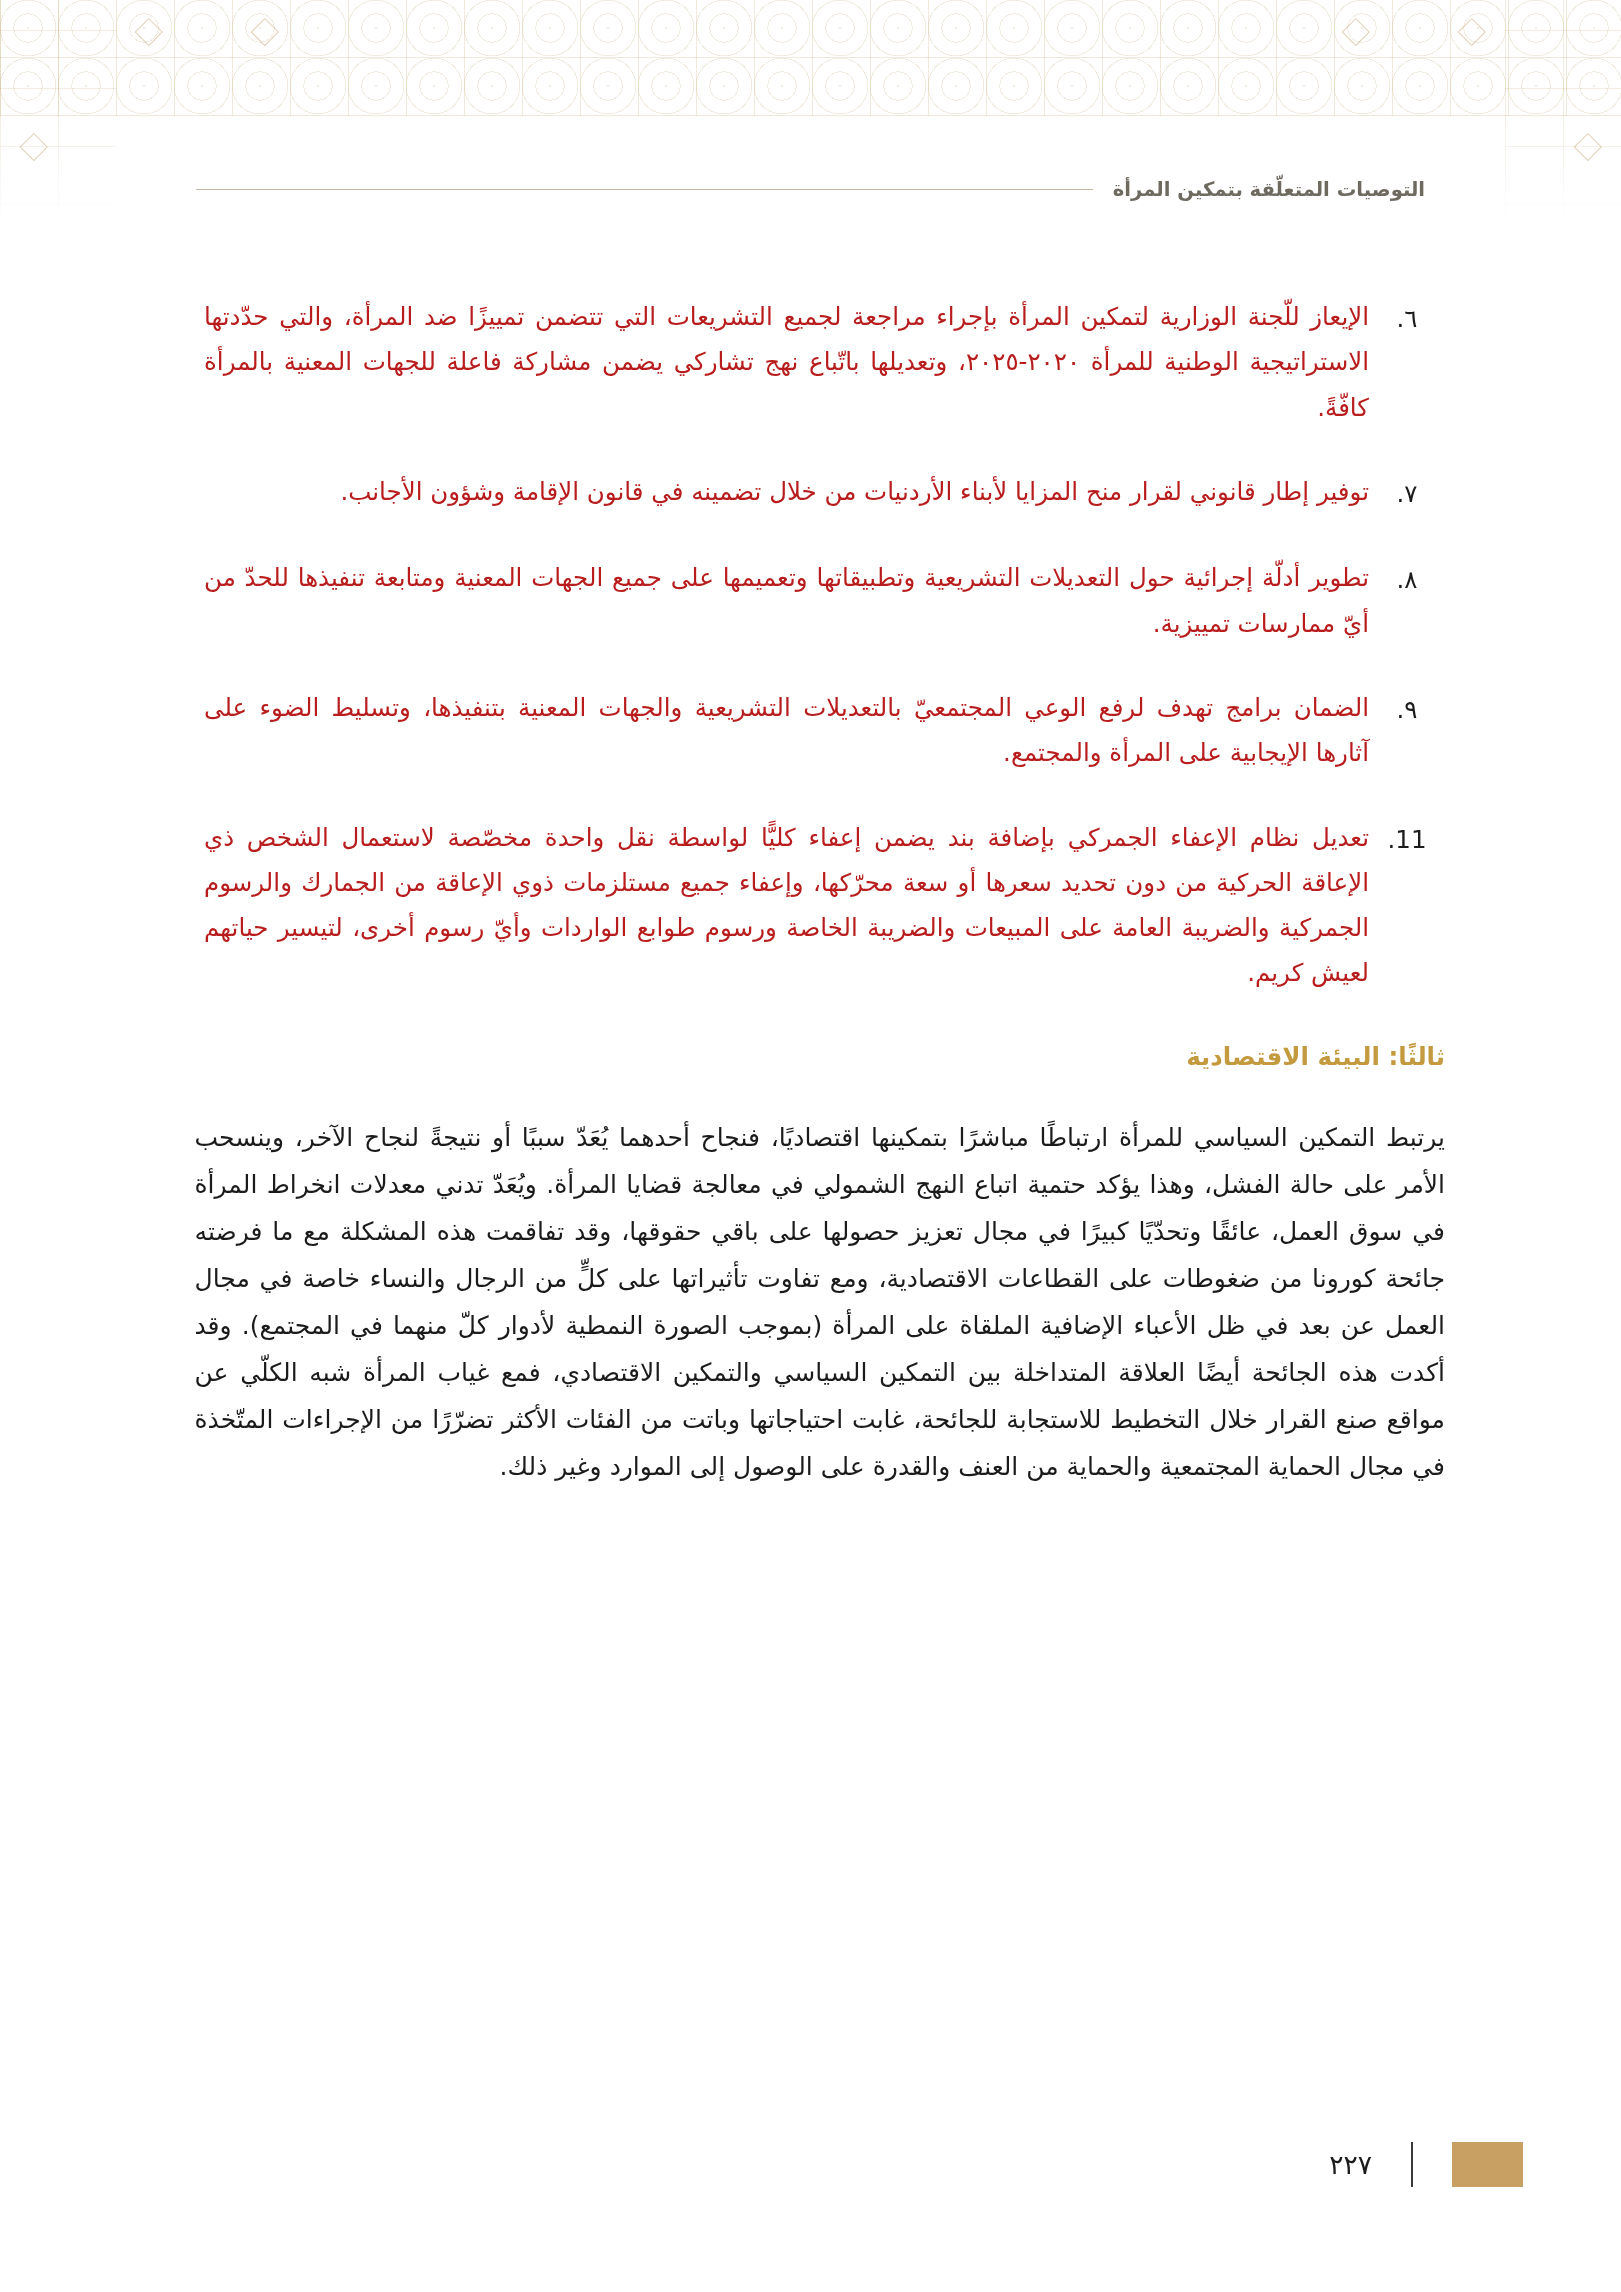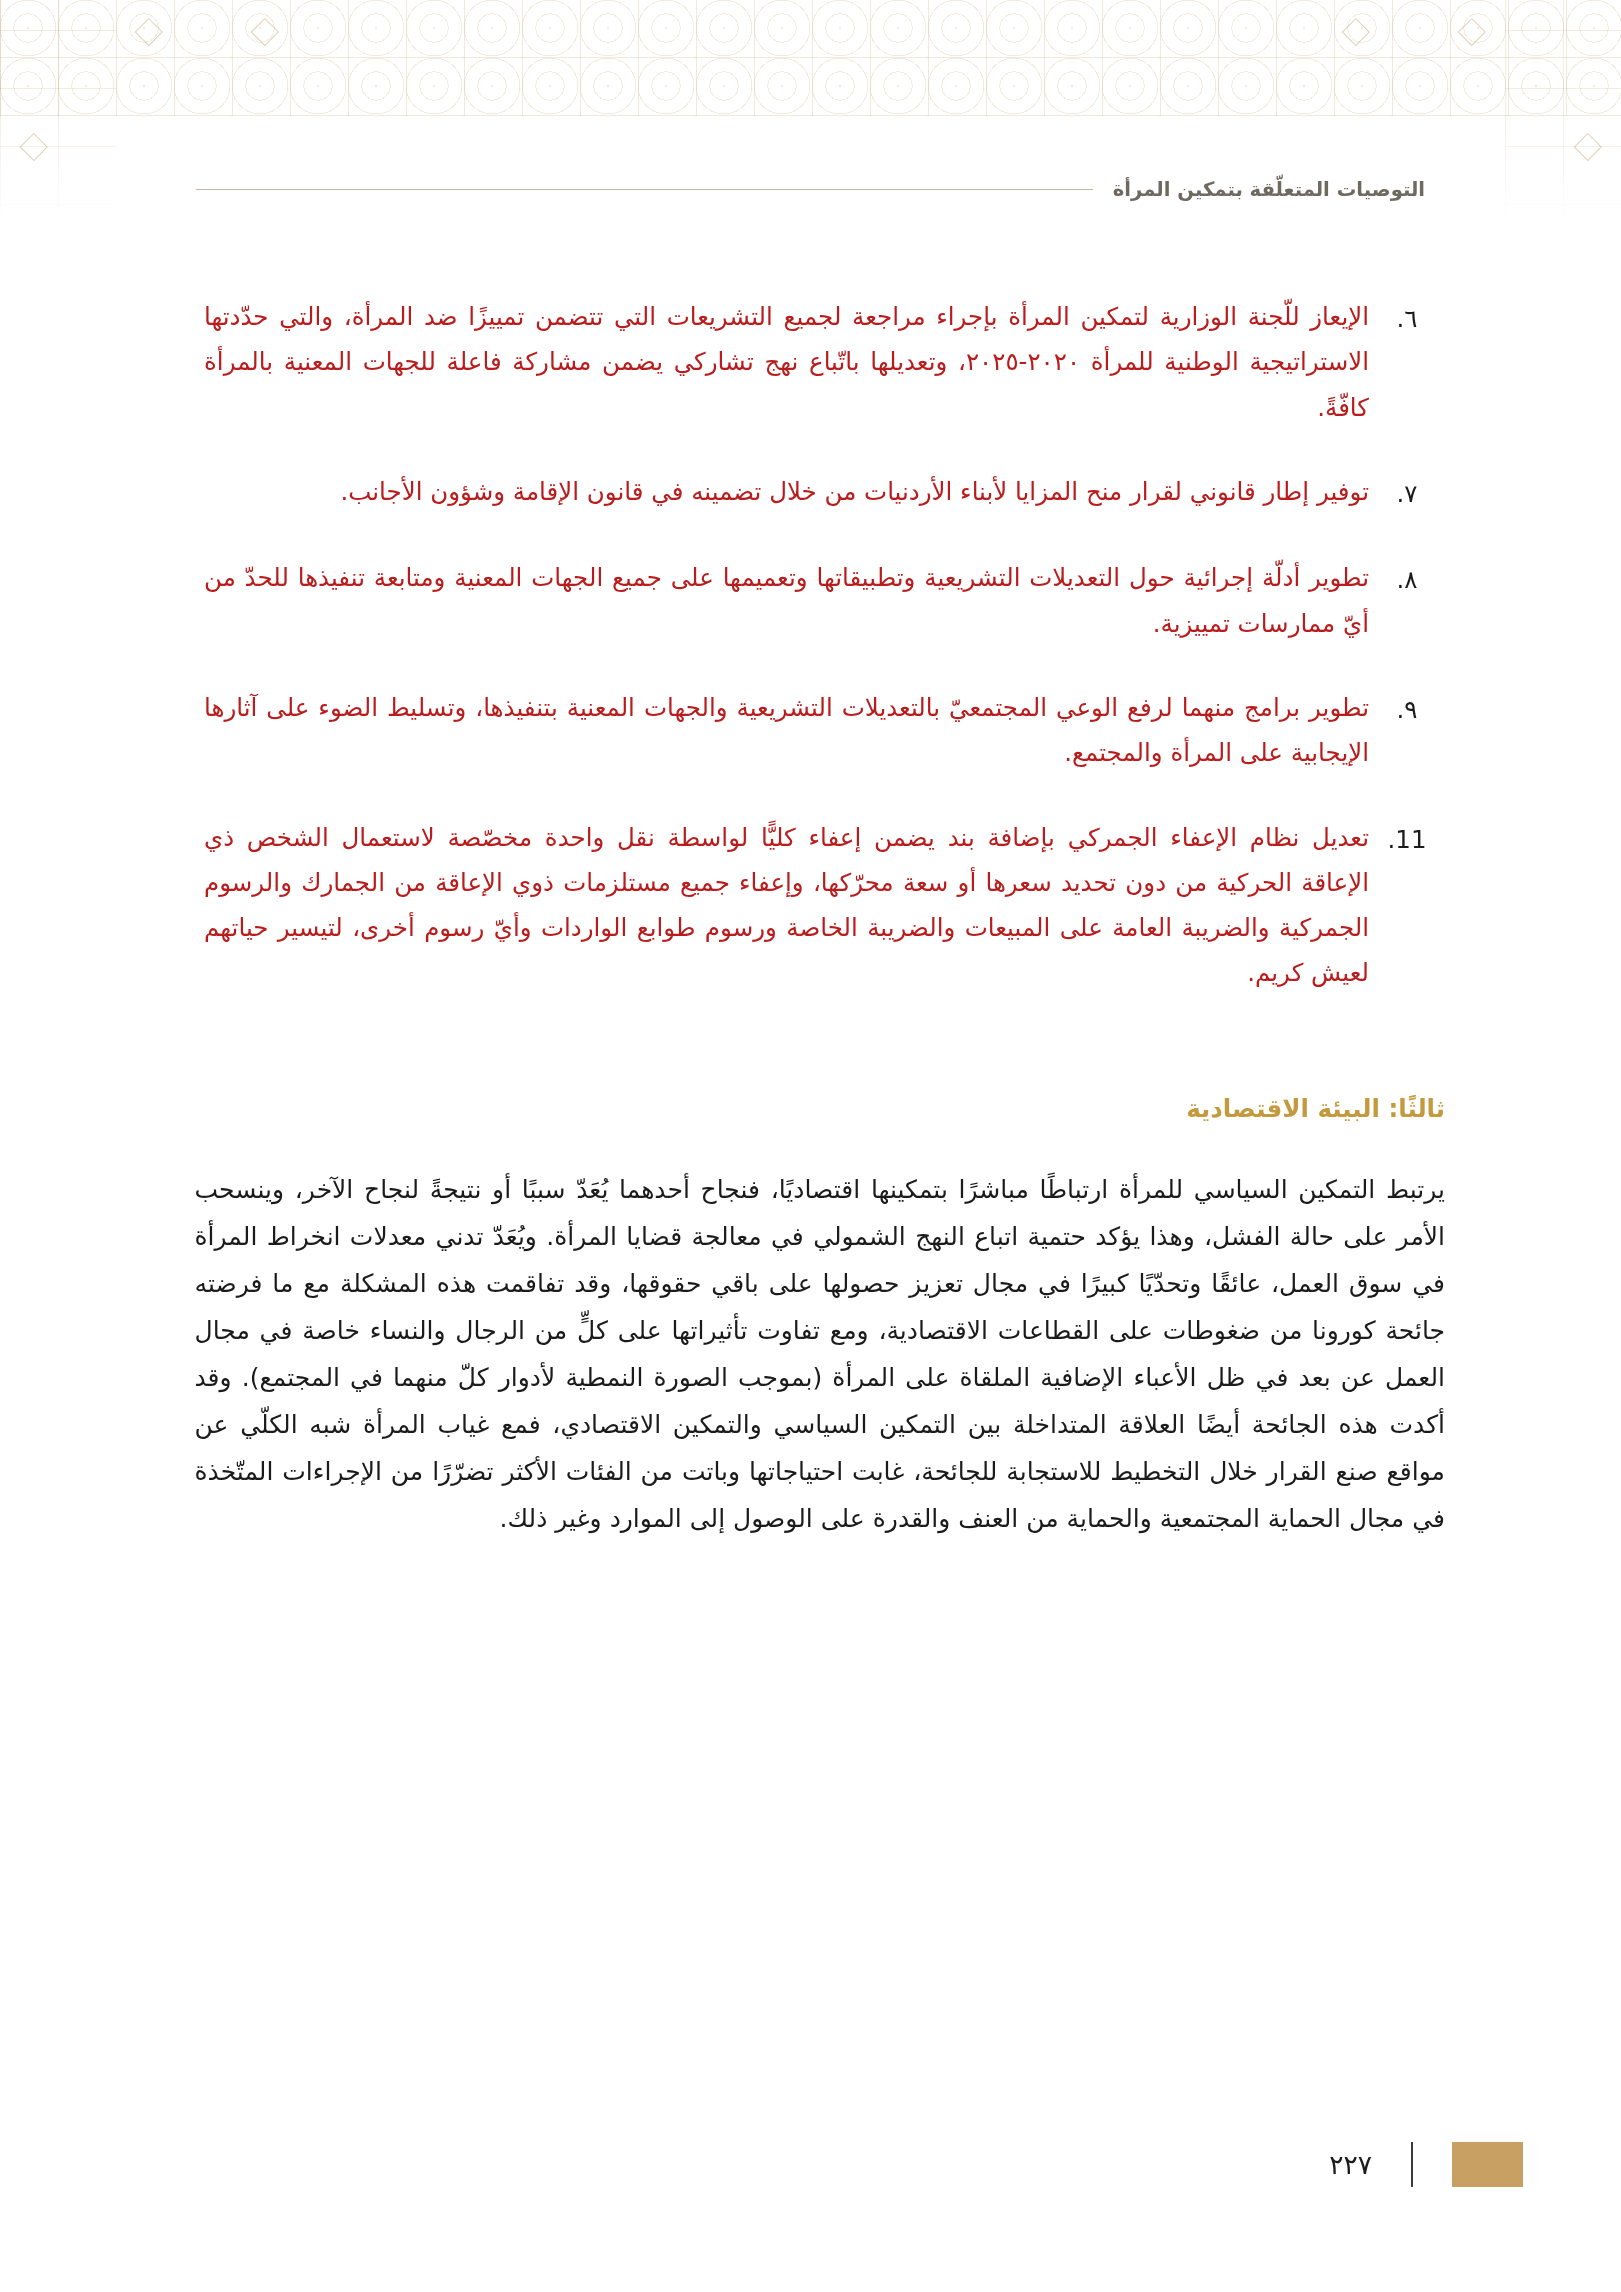--- a/index.html
+++ b/index.html
@@ -126,21 +126,21 @@
     font-size: 24.5px;
     line-height: 1.85;
     text-align: justify;
     text-align-last: right;
     color: #b91c1c;
     padding-left: 33px;
   }
 
   
   .section-heading {
-    margin-top: 98px;
+    margin-top: 46px;
     margin-bottom: 43px;
     font-size: 24.5px;
     font-weight: bold;
     color: #c49a3f;
     text-align: right;
     padding-left: 33px;
   }
 
   .body-par {
     font-size: 25px;
@@ -208,21 +208,21 @@
     <li class="rec-item">
       <div class="rec-num">٧.</div>
       <div class="rec-text">توفير إطار قانوني لقرار منح المزايا لأبناء الأردنيات من خلال تضمينه في قانون الإقامة وشؤون الأجانب.</div>
     </li>
     <li class="rec-item">
       <div class="rec-num">٨.</div>
       <div class="rec-text">تطوير أدلّة إجرائية حول التعديلات التشريعية وتطبيقاتها وتعميمها على جميع الجهات المعنية ومتابعة تنفيذها للحدّ من أيّ ممارسات تمييزية.</div>
     </li>
     <li class="rec-item">
       <div class="rec-num">٩.</div>
-      <div class="rec-text">تطوير برامج منهما لرفع الوعي المجتمعيّ بالتعديلات التشريعية والجهات المعنية بتنفيذها، وتسليط الضوء على آثارها الإيجابية على المرأة والمجتمع.</div>
+      <div class="rec-text">الضمان برامج تهدف لرفع الوعي المجتمعيّ بالتعديلات التشريعية والجهات المعنية بتنفيذها، وتسليط الضوء على آثارها الإيجابية على المرأة والمجتمع.</div>
     </li>
     <li class="rec-item">
       <div class="rec-num">11.</div>
       <div class="rec-text">تعديل نظام الإعفاء الجمركي بإضافة بند يضمن إعفاء كليًّا لواسطة نقل واحدة مخصّصة لاستعمال الشخص ذي الإعاقة الحركية من دون تحديد سعرها أو سعة محرّكها، وإعفاء جميع مستلزمات ذوي الإعاقة من الجمارك والرسوم الجمركية والضريبة العامة على المبيعات والضريبة الخاصة ورسوم طوابع الواردات وأيّ رسوم أخرى، لتيسير حياتهم لعيش كريم.</div>
     </li>
   </ol>
 
   <h2 class="section-heading">ثالثًا: البيئة الاقتصادية</h2>
 
   <p class="body-par">يرتبط التمكين السياسي للمرأة ارتباطًا مباشرًا بتمكينها اقتصاديًا، فنجاح أحدهما يُعَدّ سببًا أو نتيجةً لنجاح الآخر، وينسحب الأمر على حالة الفشل، وهذا يؤكد حتمية اتباع النهج الشمولي في معالجة قضايا المرأة. ويُعَدّ تدني معدلات انخراط المرأة في سوق العمل، عائقًا وتحدّيًا كبيرًا في مجال تعزيز حصولها على باقي حقوقها، وقد تفاقمت هذه المشكلة مع ما فرضته جائحة كورونا من ضغوطات على القطاعات الاقتصادية، ومع تفاوت تأثيراتها على كلٍّ من الرجال والنساء خاصة في مجال العمل عن بعد في ظل الأعباء الإضافية الملقاة على المرأة (بموجب الصورة النمطية لأدوار كلّ منهما في المجتمع). وقد أكدت هذه الجائحة أيضًا العلاقة المتداخلة بين التمكين السياسي والتمكين الاقتصادي، فمع غياب المرأة شبه الكلّي عن مواقع صنع القرار خلال التخطيط للاستجابة للجائحة، غابت احتياجاتها وباتت من الفئات الأكثر تضرّرًا من الإجراءات المتّخذة في مجال الحماية المجتمعية والحماية من العنف والقدرة على الوصول إلى الموارد وغير ذلك.</p>

